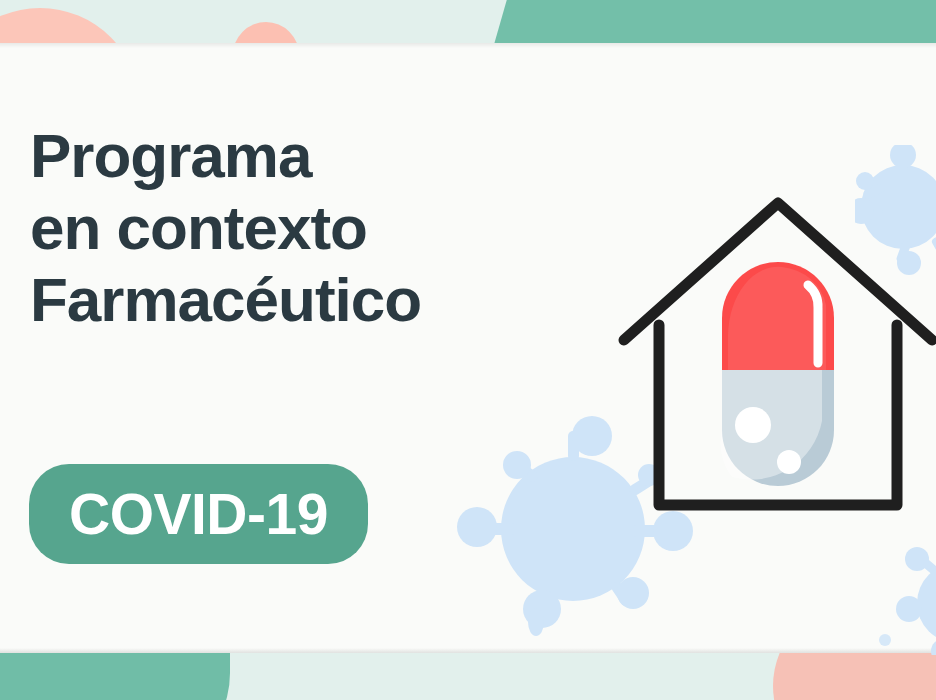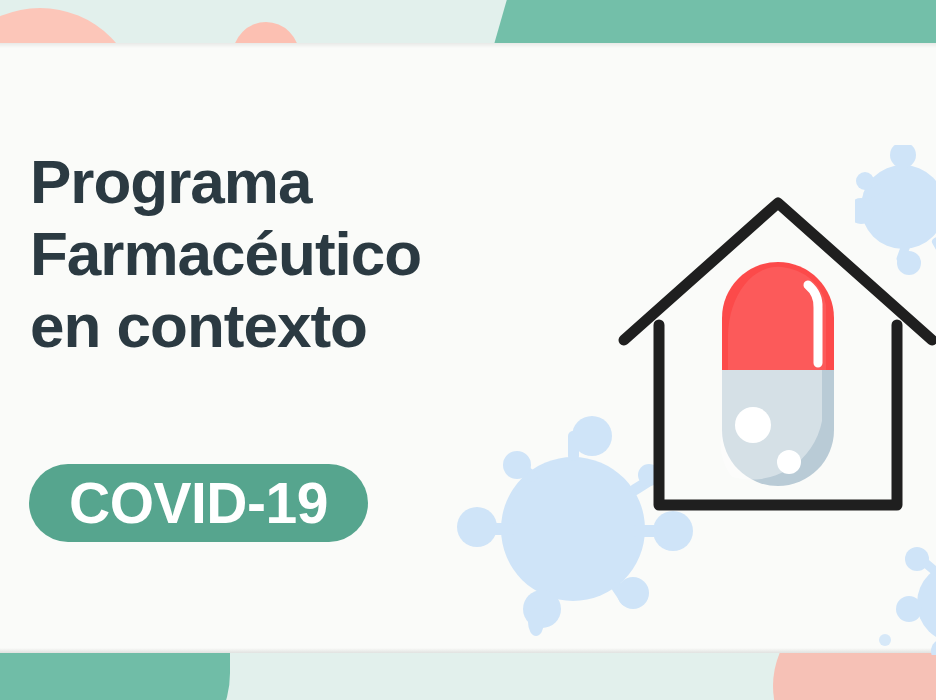--- a/index.html
+++ b/index.html
@@ -115,40 +115,40 @@
   .virus {
     position: absolute;
     z-index: 2;
   }
   .virus svg { display: block; }
 
   
   .headline {
     position: absolute;
     left: 30px;
-    top: 146px;
+    top: 120px;
     z-index: 5;
     color: #2b3a42;
     font-weight: 700;
     font-size: 62px;
     line-height: 72px;
     letter-spacing: -1px;
   }
   .headline .ln { display: block; white-space: nowrap; }
 
   
   .covid-badge {
     position: absolute;
     left: 29px;
     top: 464px;
     z-index: 5;
     display: flex;
     align-items: center;
     justify-content: center;
-    height: 78px;
+    height: 100px;
     padding: 0 40px;
     border-radius: 40px;
     background: #56a58e;
     color: #ffffff;
     font-size: 57px;
     font-weight: 700;
     letter-spacing: -0.5px;
     box-sizing: border-box;
   }
 
@@ -251,22 +251,22 @@
   <div class="virus" style="left:524px; top:600px;">
     <svg width="30" height="40" viewBox="0 0 30 40" aria-hidden="true">
       <g fill="#cfe4f8">
         <ellipse cx="12" cy="22" rx="8" ry="14"></ellipse>
       </g>
     </svg>
   </div>
 
   <div class="headline">
     <span class="ln">Programa</span>
+    <span class="ln">en contexto</span>
     <span class="ln">Farmacéutico</span>
-    <span class="ln">en contexto</span>
   </div>
 
   <div class="covid-badge">
     <span>COVID-19</span>
   </div>
 
   <div class="illustration">
     <svg width="330" height="340" viewBox="0 0 330 340" aria-hidden="true">
 
       <g>

